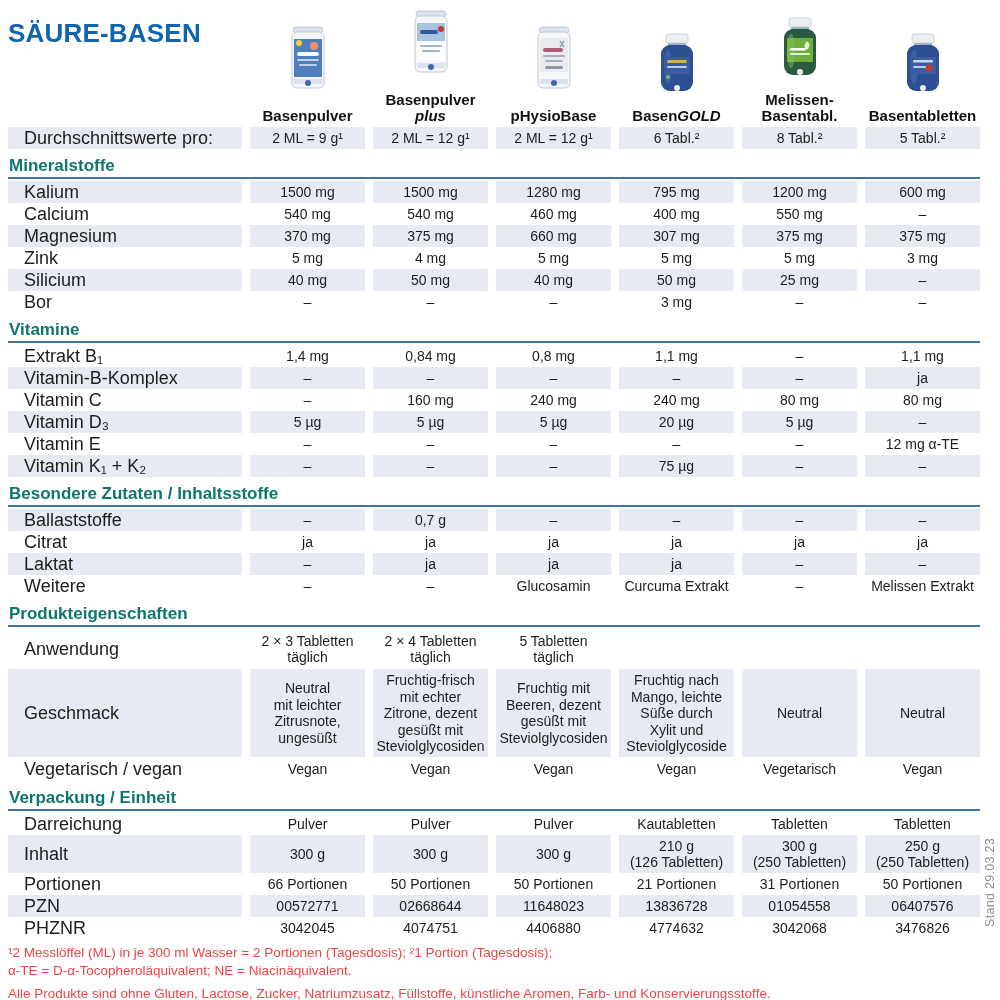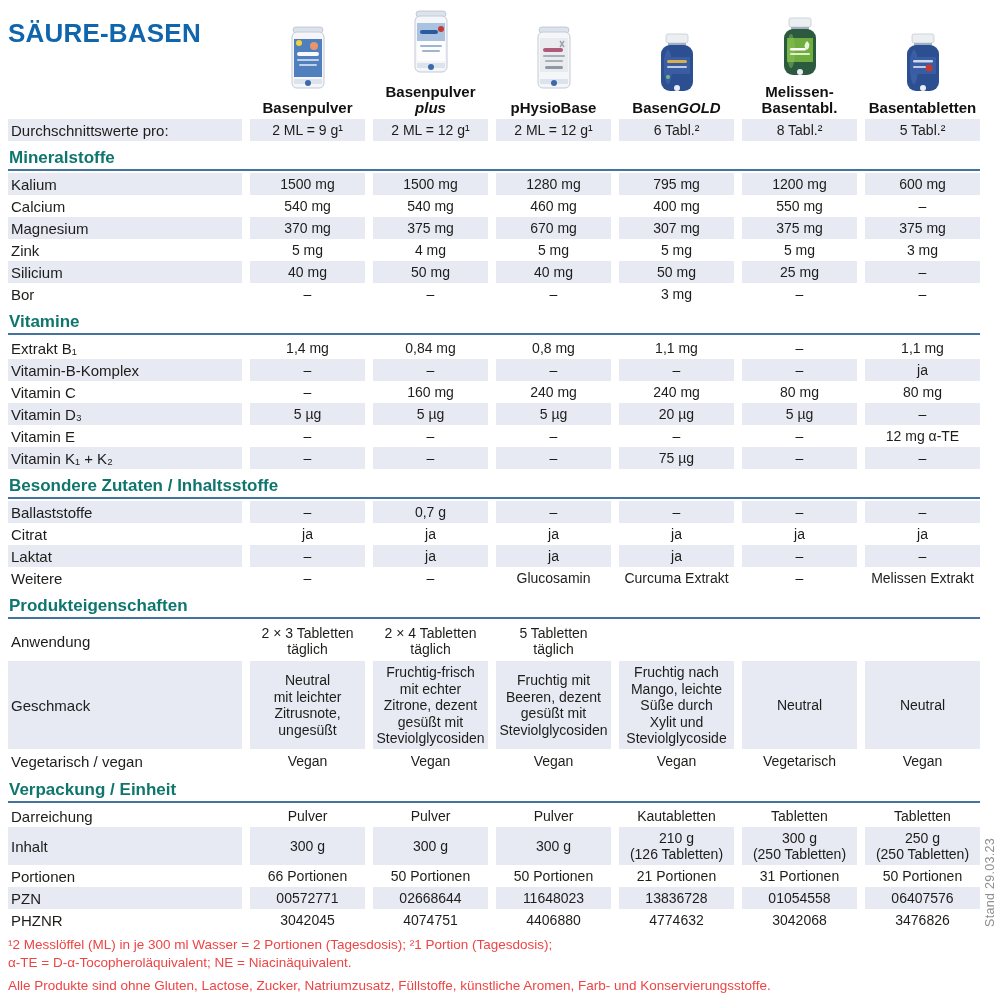--- a/index.html
+++ b/index.html
@@ -7,27 +7,27 @@
   .page { position:relative; width:1000px; height:1000px; background:#fff; box-sizing:border-box;
           padding:8px 18px 6px 8px; overflow:hidden; }
 
   
   .grid { display:grid; grid-template-columns:234px repeat(6,115px); column-gap:8px; }
 
   .header-row { align-items:end; min-height:106px; margin-bottom:3px; }
   .title-cell { align-self:start; }
   .page-title { font-size:26px; font-weight:bold; color:#0f66ad; letter-spacing:0.2px; padding-top:10px; }
   .pcell { display:flex; flex-direction:column; align-items:center; justify-content:space-between;
-           text-align:center; gap:2px; }
+           text-align:center; gap:10px; }
   .pname { font-weight:bold; font-size:15px; line-height:1.08; color:#111; }
   .pname .it { font-style:italic; }
 
   .row { align-items:stretch; }
   .label, .cell { display:flex; align-items:center; min-height:22px; box-sizing:border-box; }
-  .label { padding-left:3px; font-size:15px; }
+  .label { padding-left:16px; font-size:18px; }
   .cell  { justify-content:center; text-align:center; font-size:14px; line-height:1.18; white-space:pre-line; }
   .striped .label, .striped .cell { background:#e7e9f3; }
   .row.h42 .label, .row.h42 .cell { min-height:40px; }
   .row.h88 .label, .row.h88 .cell { min-height:88px; }
   .row.h38 .label, .row.h38 .cell { min-height:38px; }
   .row.h24 .label, .row.h24 .cell { min-height:24px; }
 
   .sec { width:972px; box-sizing:border-box; margin:7px 0 2px 0; padding:0 0 1px 1px;
          font-size:17px; font-weight:bold; color:#0f766e; border-bottom:2px solid #44749e; }
 
@@ -176,21 +176,21 @@
         <div class="cell">540 mg</div>
         <div class="cell">460 mg</div>
         <div class="cell">400 mg</div>
         <div class="cell">550 mg</div>
         <div class="cell">–</div>
       </div>
       <div class="grid row striped">
         <div class="label">Magnesium</div>
         <div class="cell">370 mg</div>
         <div class="cell">375 mg</div>
-        <div class="cell">670 mg</div>
+        <div class="cell">660 mg</div>
         <div class="cell">307 mg</div>
         <div class="cell">375 mg</div>
         <div class="cell">375 mg</div>
       </div>
       <div class="grid row">
         <div class="label">Zink</div>
         <div class="cell">5 mg</div>
         <div class="cell">4 mg</div>
         <div class="cell">5 mg</div>
         <div class="cell">5 mg</div>

